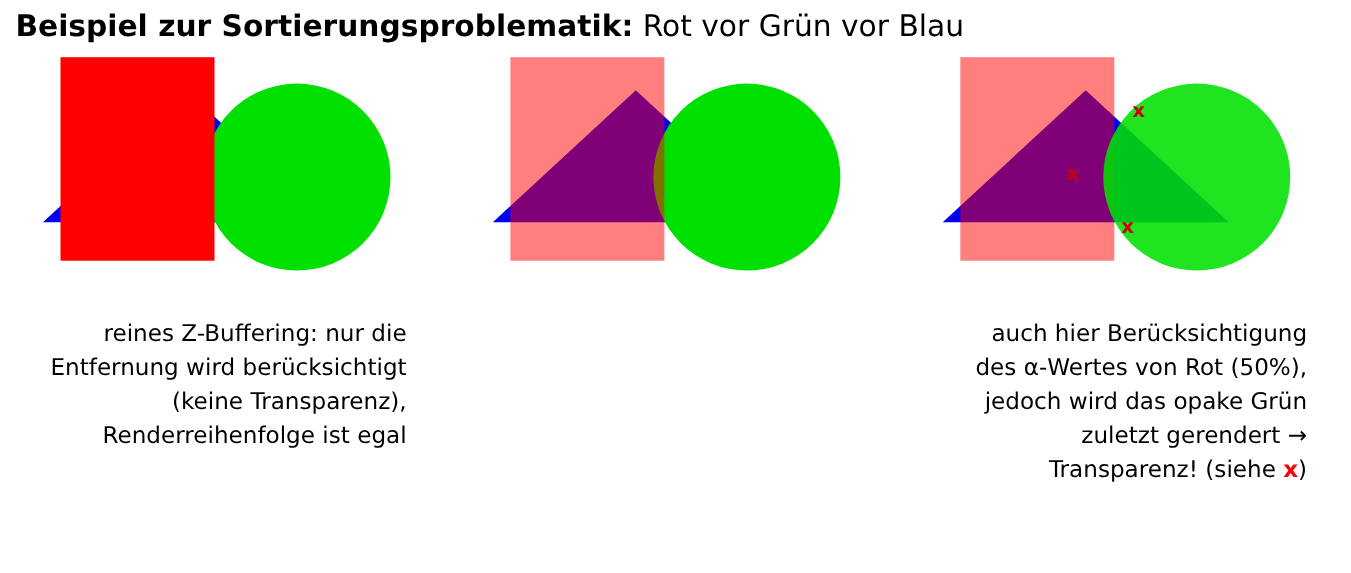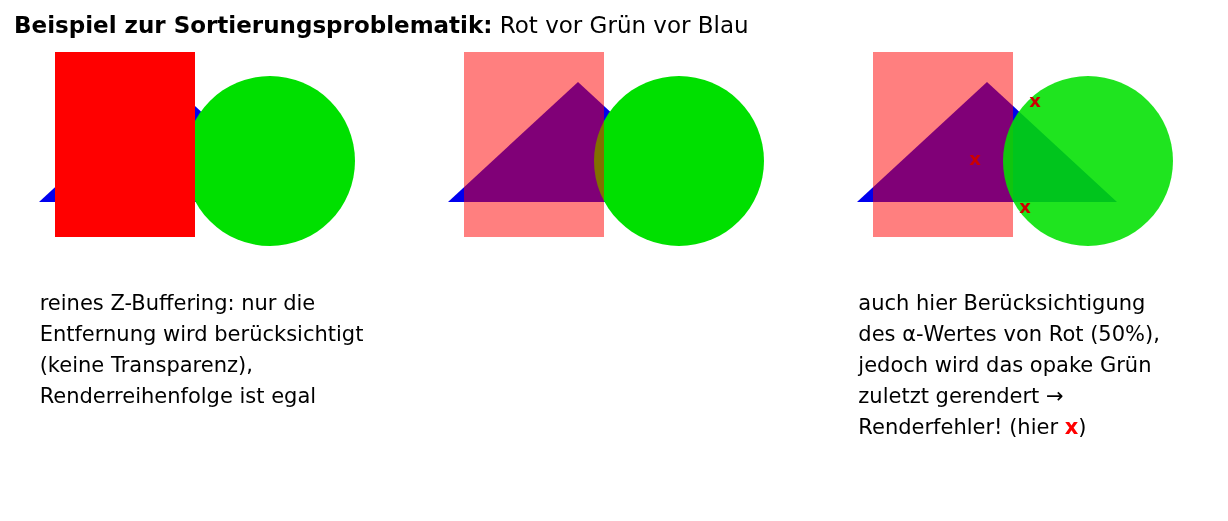--- a/index.html
+++ b/index.html
@@ -16,21 +16,21 @@
   }
   .page {
     position: relative;
     width: 1228px;
     height: 521px;
   }
   .headline {
     position: absolute;
     left: 14px;
     top: 12px;
-    font-size: 23px;
+    font-size: 27px;
     line-height: 26px;
     white-space: nowrap;
   }
   .headline .strong {
     font-weight: bold;
   }
   .headline .rest {
     font-weight: normal;
   }
 
@@ -49,21 +49,21 @@
     align-items: center;
   }
   .figure {
     position: relative;
     width: 320px;
     height: 210px;
   }
   .caption {
     margin-top: 26px;
     width: 330px;
-    text-align: left;
+    text-align: right;
     font-size: 21px;
     line-height: 31px;
   }
   .caption .xmark {
     color: #ff0000;
     font-weight: bold;
   }
 
   
   .shape {
@@ -144,18 +144,18 @@
     <div class="col">
       <div class="figure">
         <div class="shape tri-blue"></div>
         <div class="shape rect-red-alpha"></div>
         <div class="shape circle-green" style="background: rgba(0,224,0,0.88);"></div>
         <div class="xmarker" style="left:166px; top:40px;">x</div>
         <div class="xmarker" style="left:106px; top:98px;">x</div>
         <div class="xmarker" style="left:156px; top:146px;">x</div>
       </div>
       <div class="caption">
-        <span>auch hier Berücksichtigung des </span><span>α</span><span>-Wertes von Rot (50%), jedoch wird das opake Grün zuletzt gerendert </span><span>→</span><span> Renderfehler! (hier </span><span class="xmark">x</span><span>)</span>
+        <span>auch hier Berücksichtigung des </span><span>α</span><span>-Wertes von Rot (50%), jedoch wird das opake Grün zuletzt gerendert </span><span>→</span><span> Transparenz! (siehe </span><span class="xmark">x</span><span>)</span>
       </div>
     </div>
 
   </div>
 </div>
 
 </body></html>

